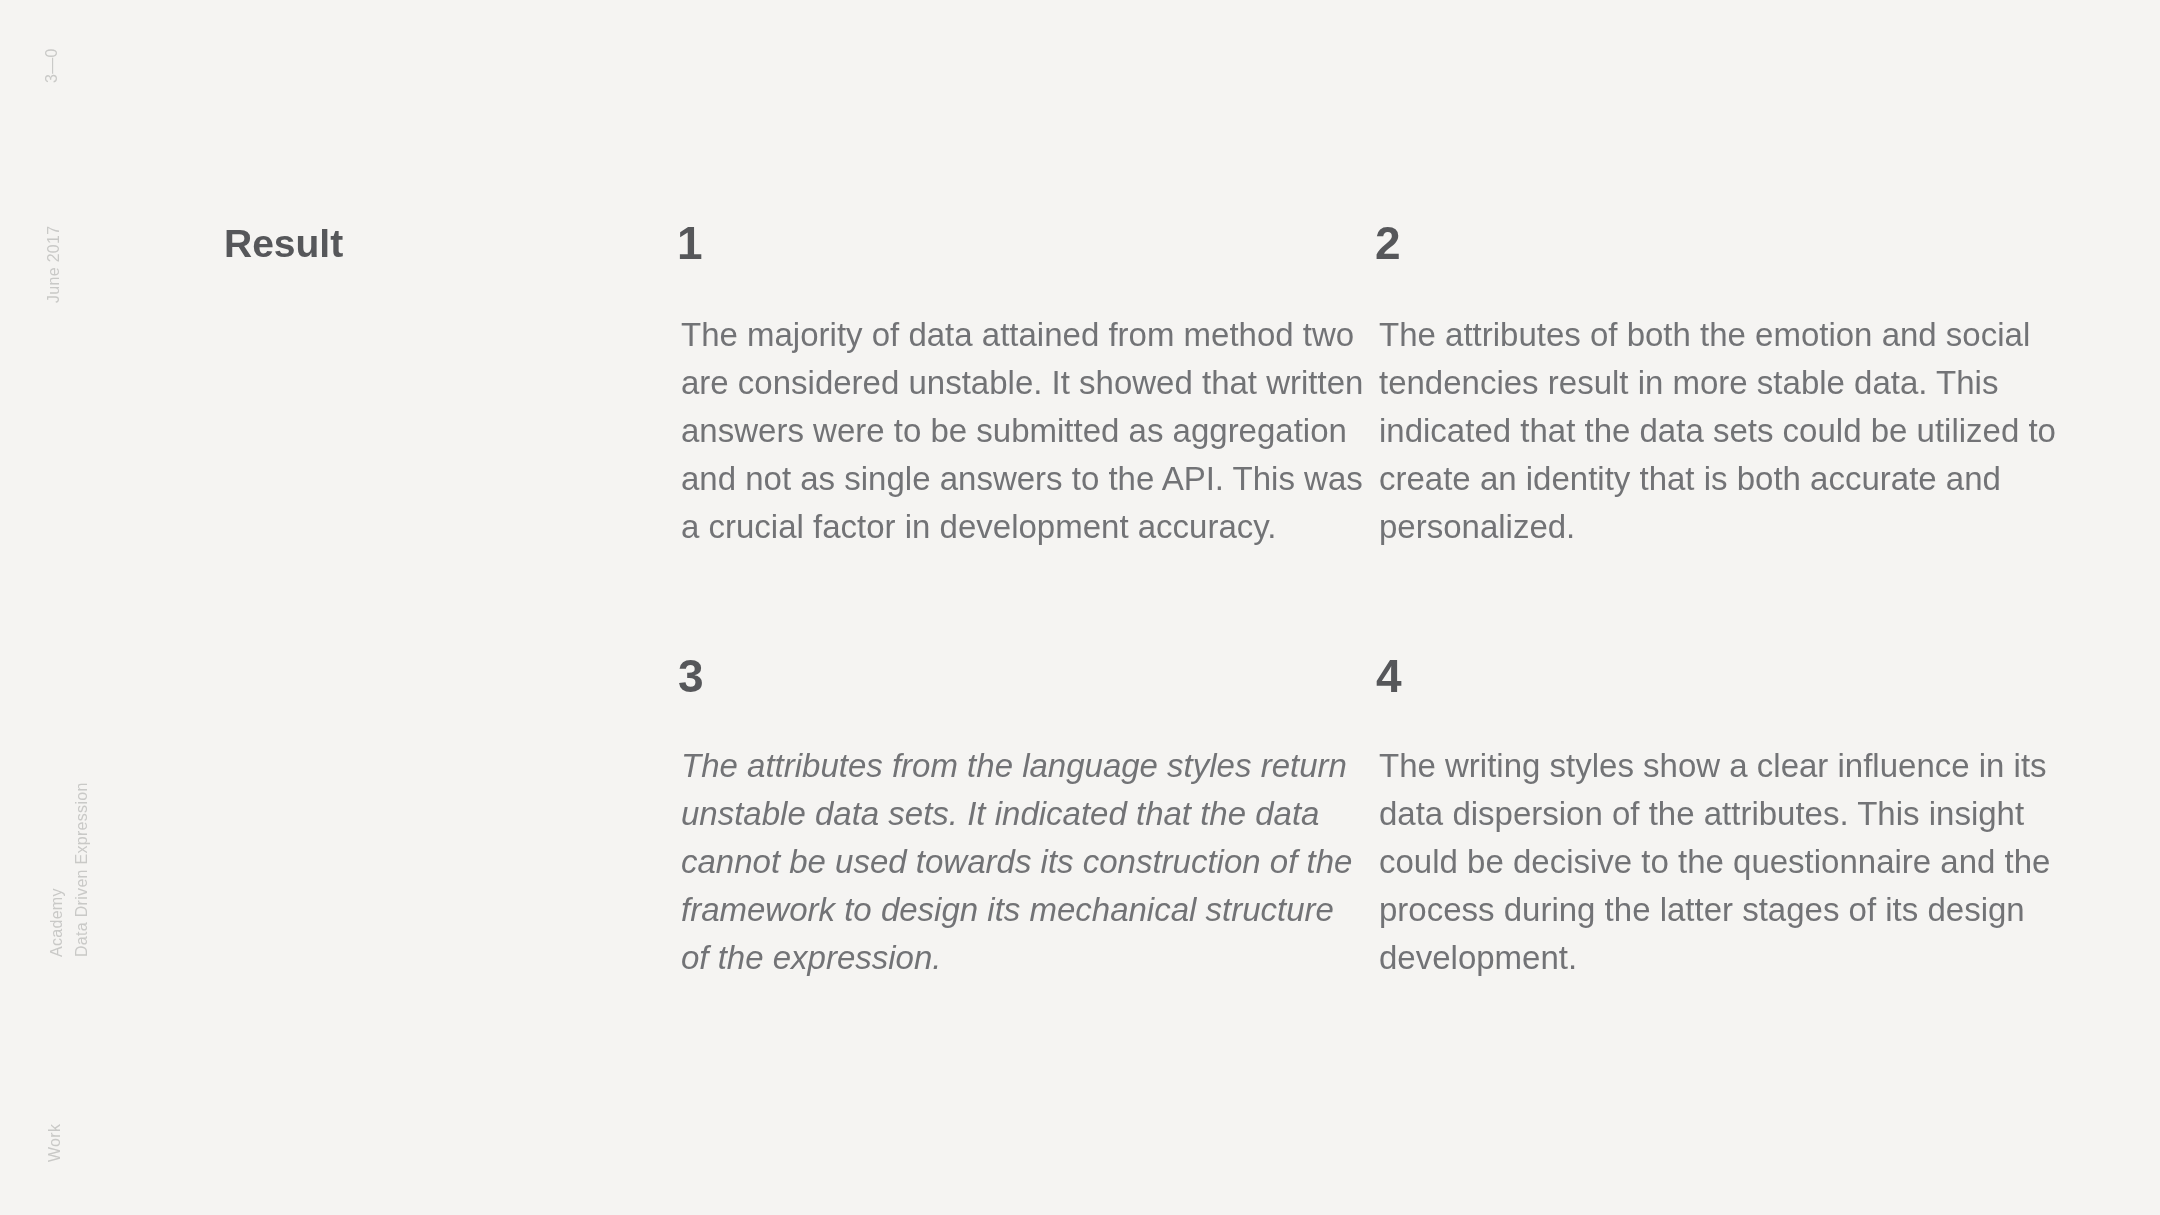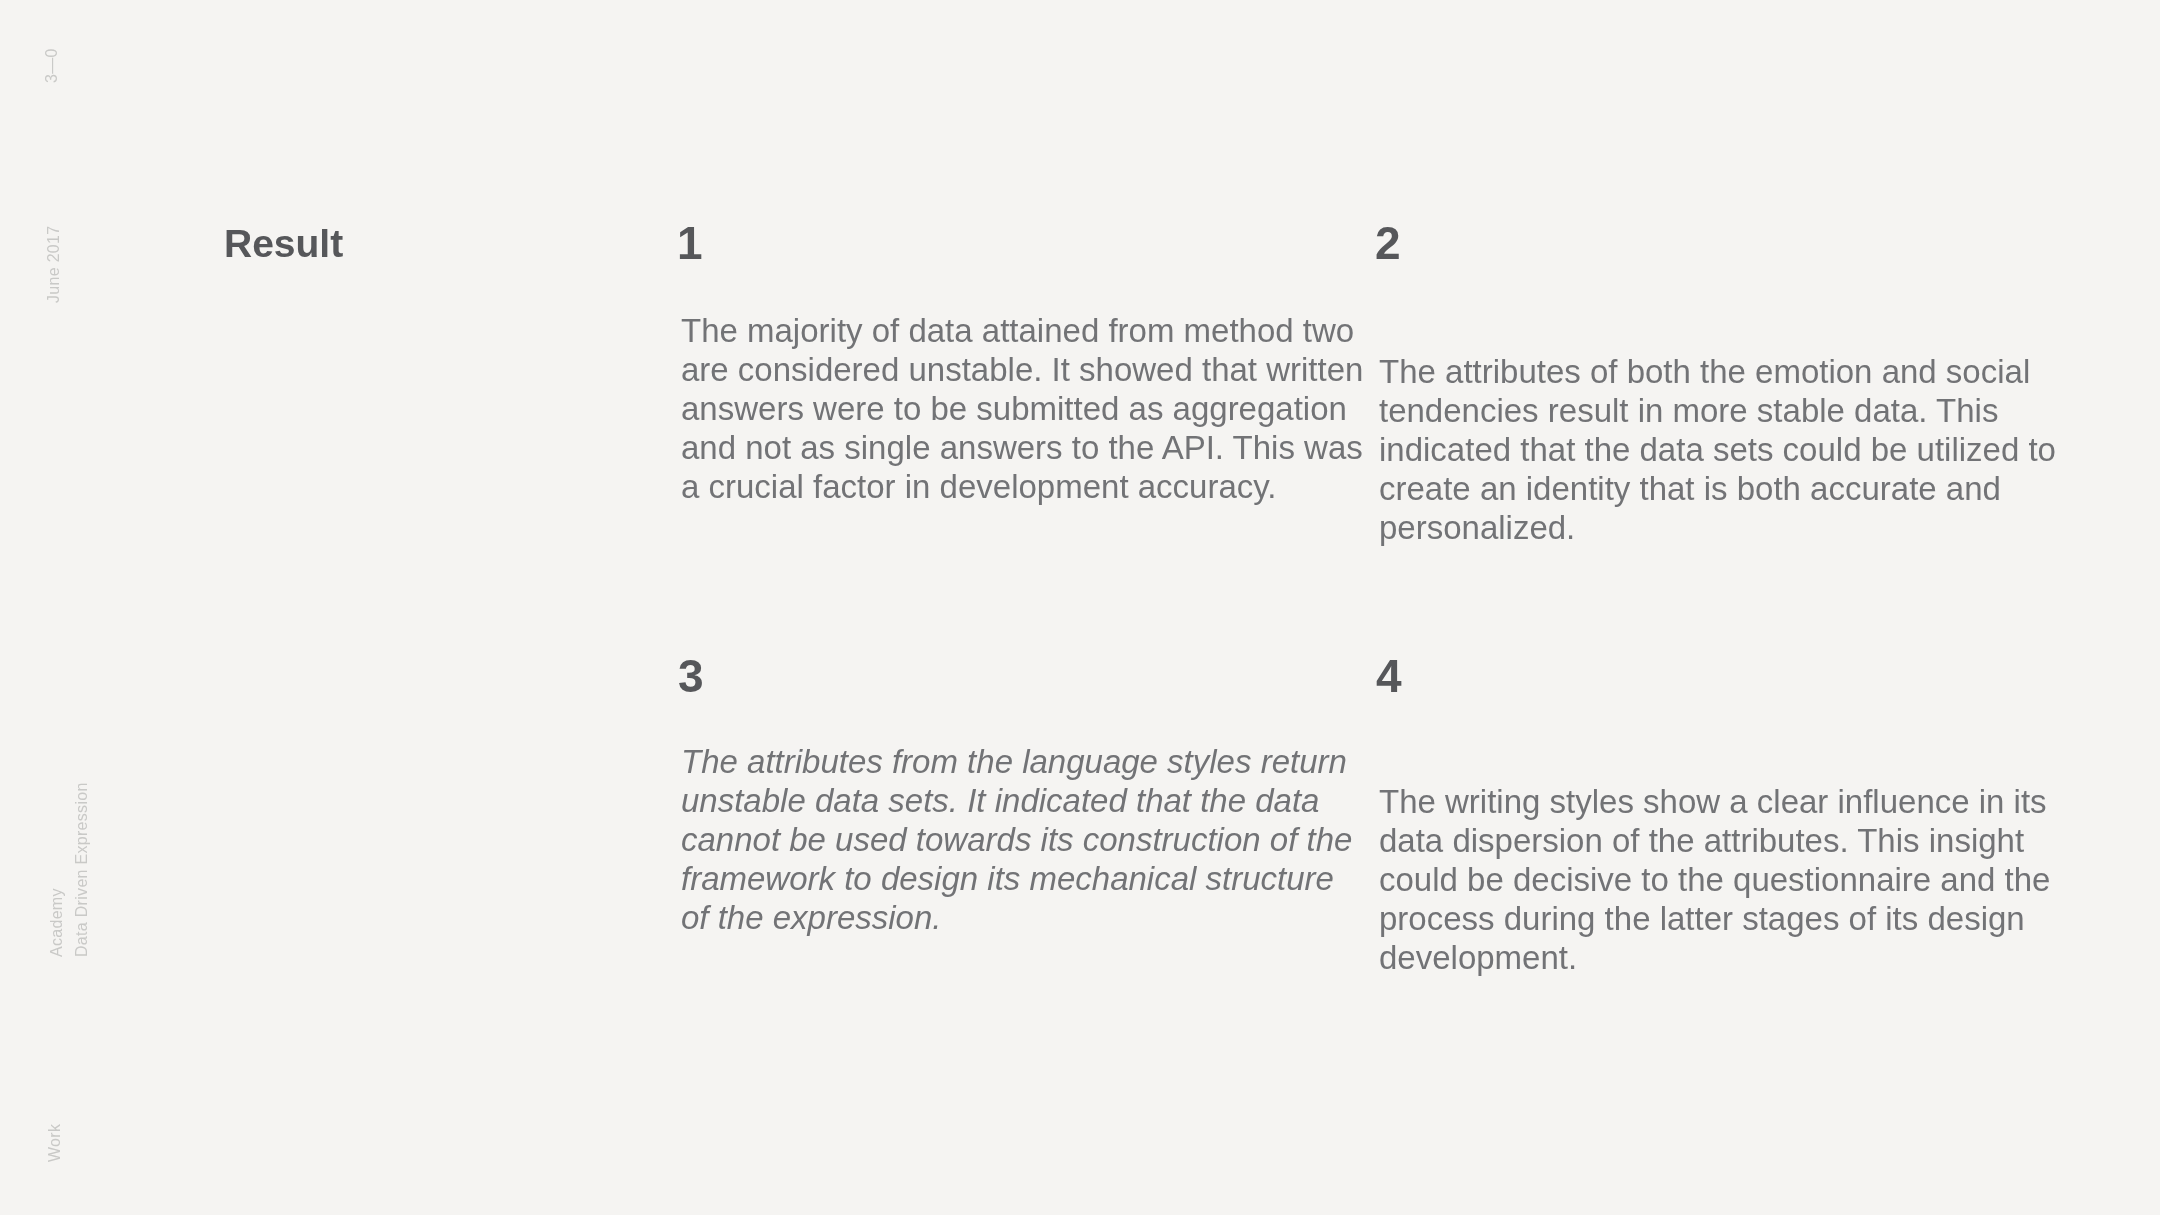--- a/index.html
+++ b/index.html
@@ -51,32 +51,32 @@
     position: absolute;
     font-size: 46px;
     line-height: 46px;
     font-weight: bold;
     color: var(--heading);
   }
   .sec-text {
     position: absolute;
     margin: 0;
     font-size: 33px;
-    line-height: 39px;
+    line-height: 48px;
     color: var(--body);
     white-space: pre;
   }
   .n1 { left: 677px;  top: 220px; }
   .n2 { left: 1375px; top: 220px; }
   .n3 { left: 678px;  top: 653px; }
   .n4 { left: 1376px; top: 653px; }
   .t1 { left: 681px;  top: 311px; }
-  .t2 { left: 1379px; top: 311px; margin-top: 41px; }
+  .t2 { left: 1379px; top: 311px; }
   .t3 { left: 681px;  top: 742px; font-style: italic; }
-  .t4 { left: 1379px; top: 782px; }
+  .t4 { left: 1379px; top: 742px; }
 </style>
 </head>
 <body>
 
 <div class="page">
 
   <div class="v-label marker">3—0</div>
   <div class="v-label date">June 2017</div>
   <div class="v-label project">Academy
 Data Driven Expression</div>

